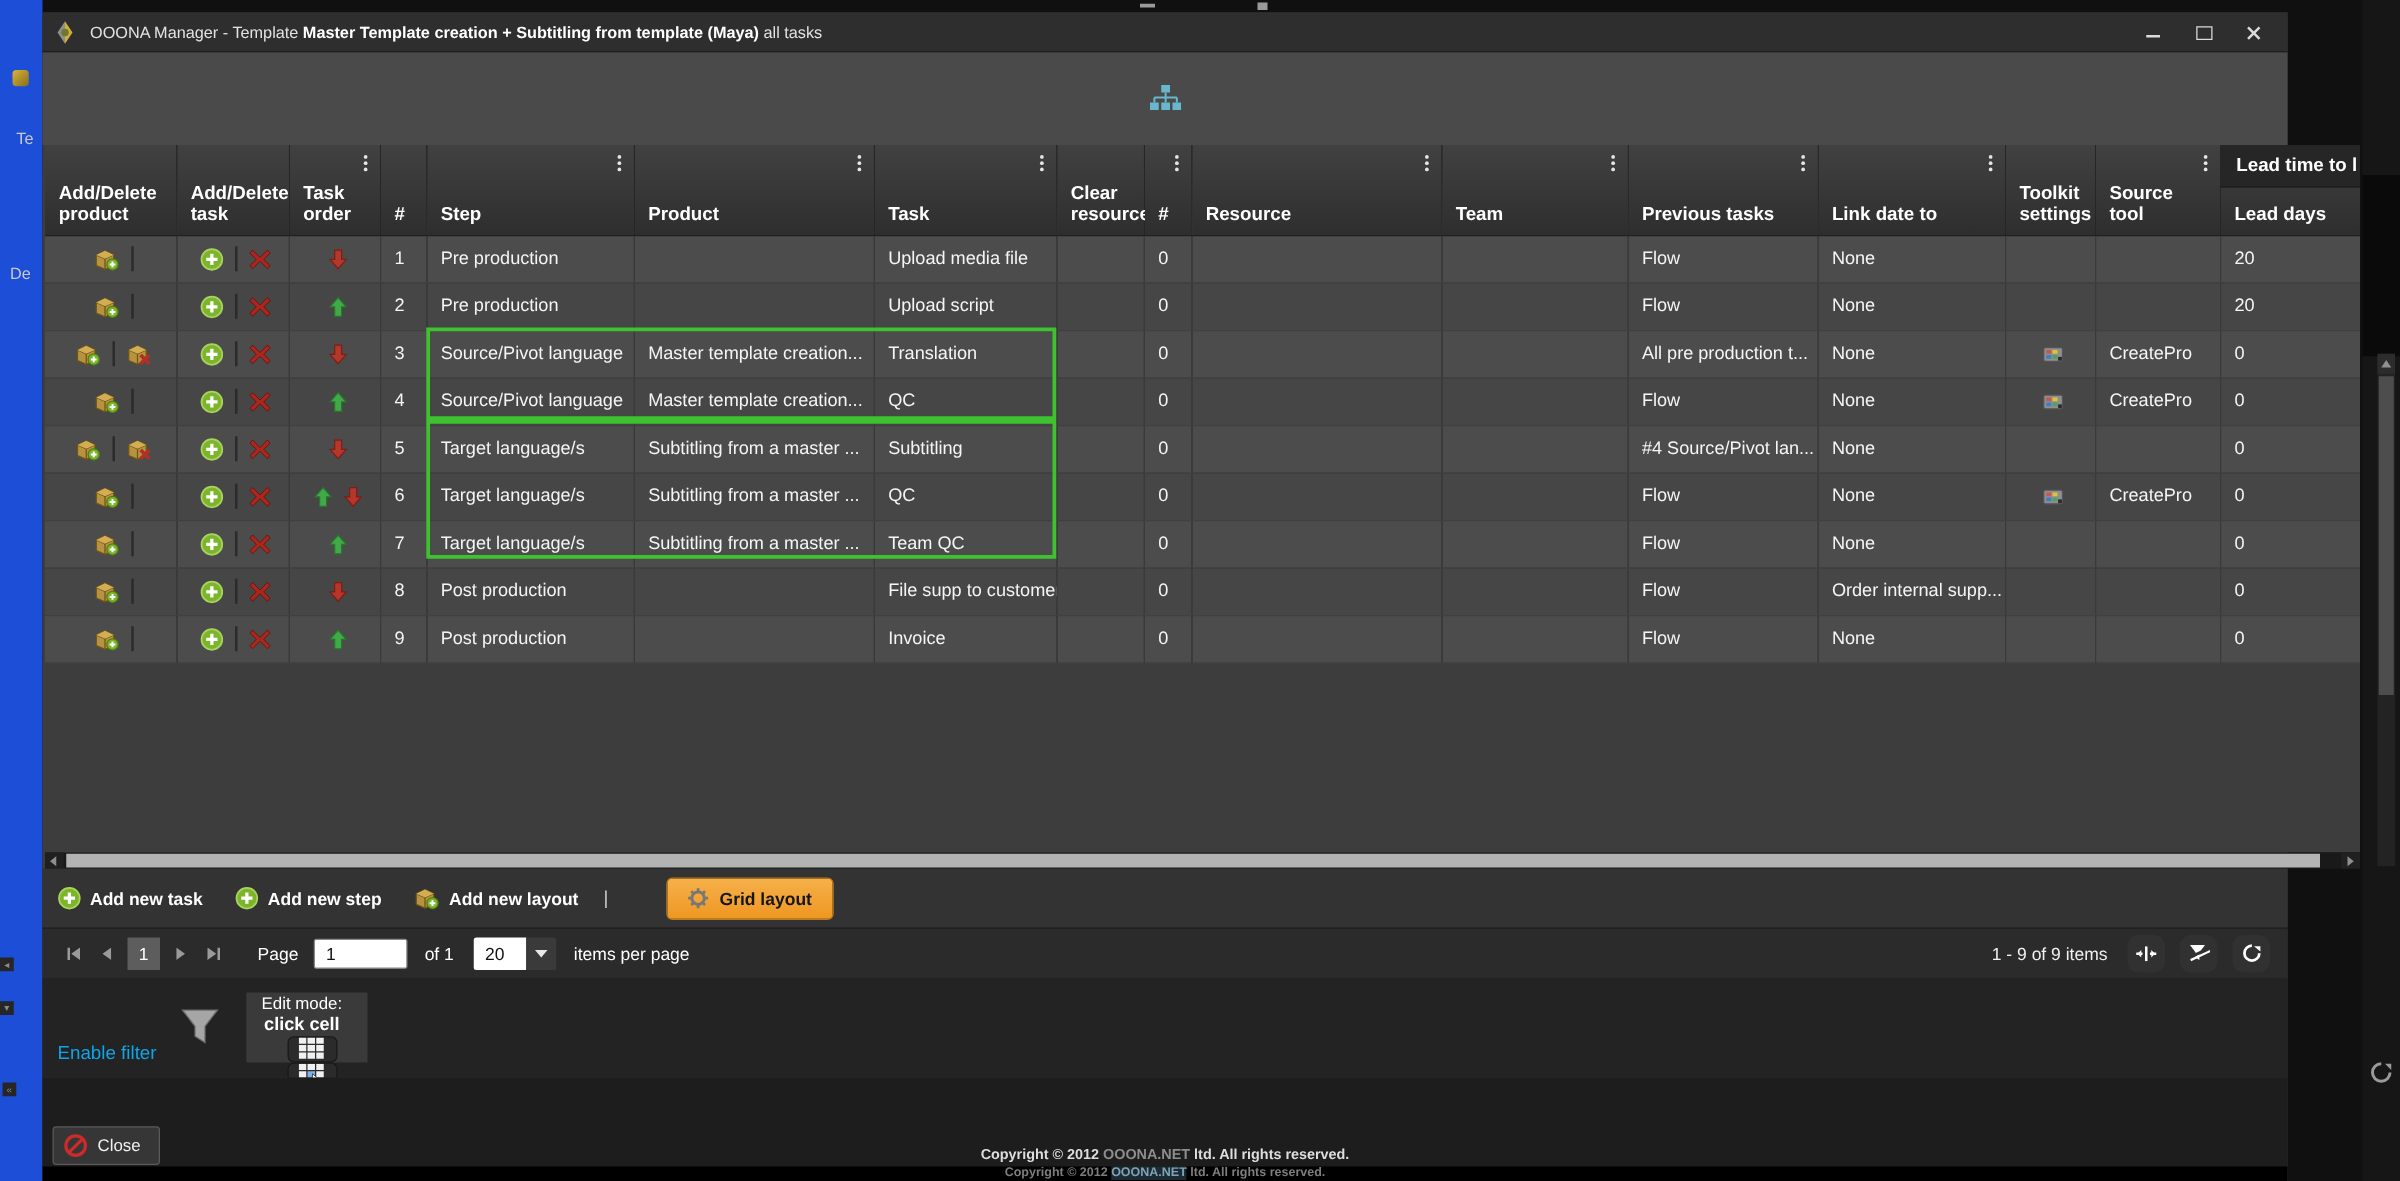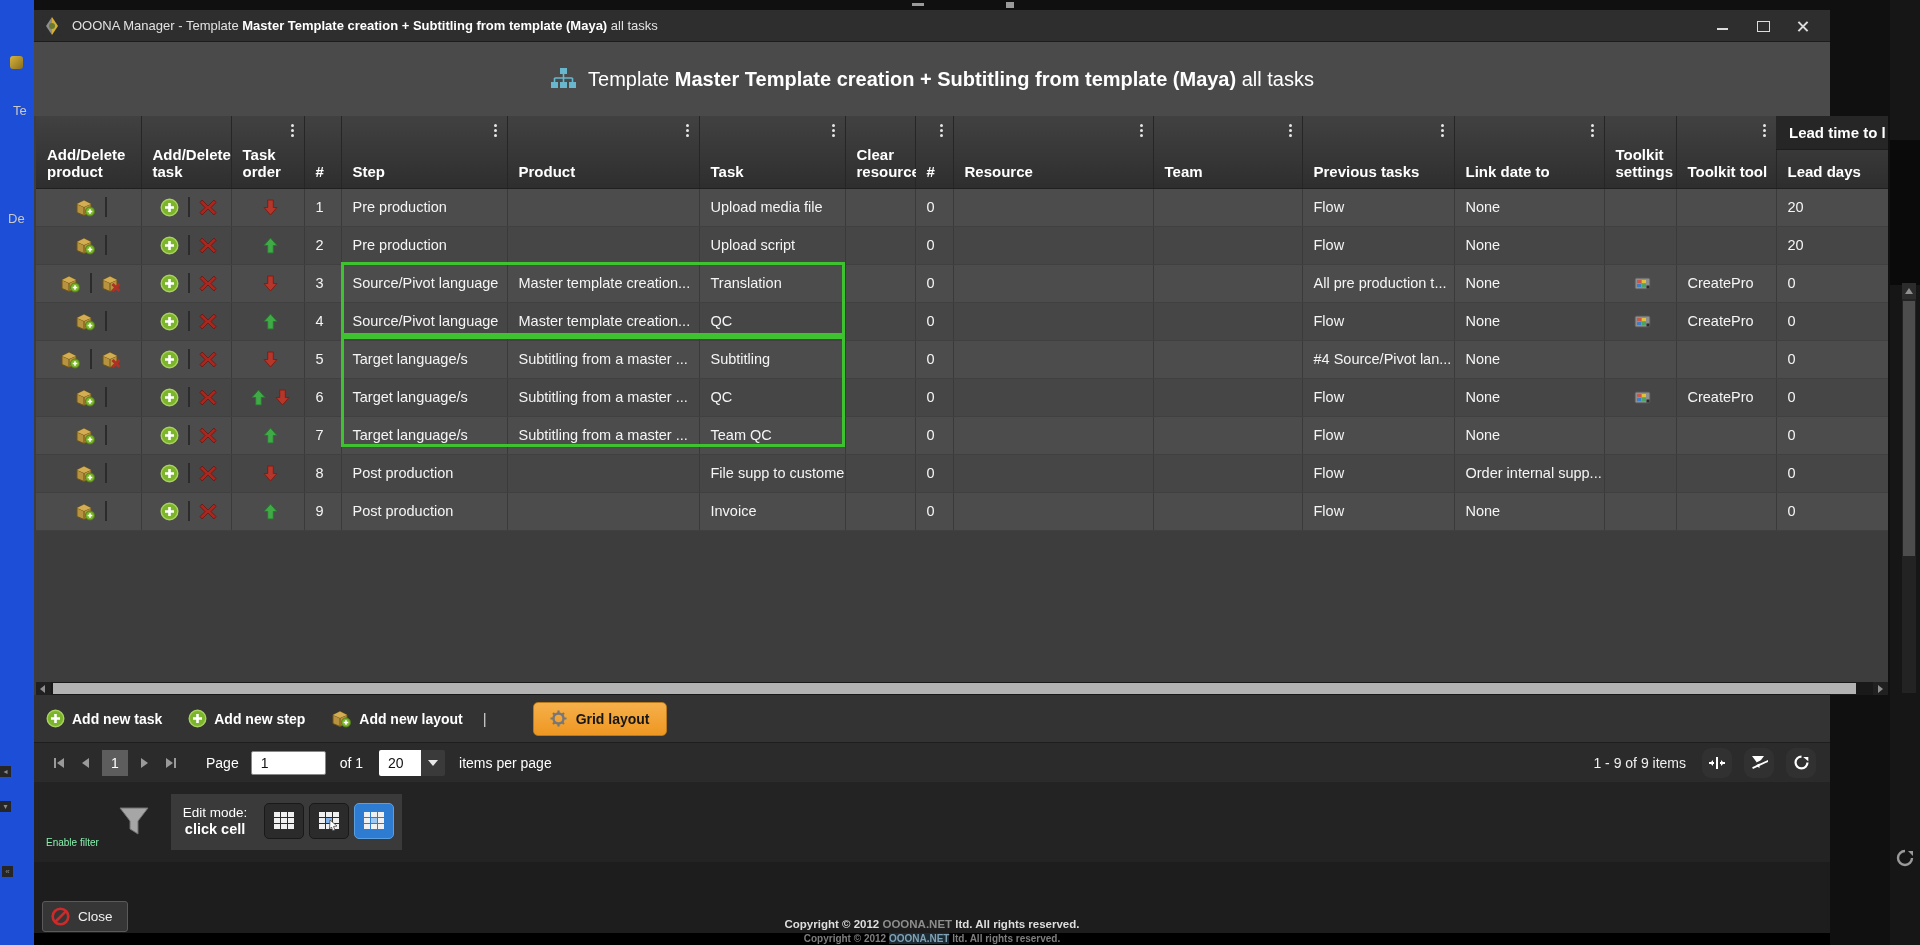--- a/index.html
+++ b/index.html
@@ -97,23 +97,23 @@
     display:flex; align-items:center; justify-content:center; }
   .pg-select .arrow:after { content:""; border:5px solid transparent; border-top:6px solid #e8e8e8; margin-top:5px; }
   .pg-right { margin-left:auto; display:flex; align-items:center; gap:12px; }
   .pg-count { font-size:14px; color:#f0f0f0; margin-right:4px; }
   .round-btn { width:30px; height:30px; border-radius:9px; background:#313131; display:flex;
     align-items:center; justify-content:center; cursor:pointer; }
 
   
   .filterband { position:absolute; left:0; top:772px; width:100%; height:80px; background:#232323;
     display:flex; align-items:center; padding-left:12px; }
-  .ef-label { color:#86efac; font-size:10px;margin-top:40px; }
+  .ef-label { color:#0ea5e9; font-size:15px;margin-top:40px; }
   .funnel { margin-left:18px; cursor:pointer; }
-  .editmode-panel { margin-left:20px; background:#3a3a3a; height:56px; display:flex; align-items:center; padding:0 8px 2px 12px; }
+  .editmode-panel { margin-left:20px; background:#3a3a3a; height:56px; display:flex; align-items:center; padding:0 8px 2px 12px;flex-direction:column; }
   .editmode-text { color:#fff; font-size:13.5px; line-height:17px; text-align:center; margin-right:12px; }
   .editmode-text b { font-size:14.5px; }
   .em-btn { width:40px; height:36px; border-radius:5px; background:#2b2b2b; border:1px solid #191919;
     display:flex; align-items:center; justify-content:center; margin-left:5px; cursor:pointer; }
   .em-btn.active { background:#2e7bd2; border-color:#5aa0e0; }
 
   
   .closearea { position:absolute; left:0; top:852px; width:100%; height:71px; background:#1d1d1d; }
   .btn-close { position:absolute; left:8px; top:39px; height:31px; display:flex; align-items:center; gap:8px;
     background:#363636; border:1px solid #5a5a5a; border-radius:3px; padding:0 14px 0 8px;
@@ -174,21 +174,20 @@
     </div>
 
     <div class="headerband">
       <svg width="26" height="24" viewBox="0 0 26 24">
         <rect x="10" y="1" width="7" height="6" fill="#69b7cc"></rect>
         <path d="M13.5 7 v4 M4.5 11 v4 M13.5 11 v4 M22.5 11 v4 M4.5 11 H22.5" stroke="#69b7cc" stroke-width="1.6" fill="none"></path>
         <rect x="1" y="15" width="7" height="6" fill="#69b7cc"></rect>
         <rect x="10" y="15" width="7" height="6" fill="#69b7cc"></rect>
         <rect x="19" y="15" width="7" height="6" fill="#69b7cc"></rect>
       </svg>
-      <span class="title"><span>Template </span><b>Master Template creation + Subtitling from template (Maya)</b><span> all tasks</span></span>
     </div>
 
     <div class="grid-wrap">
       <div class="group-header">Lead time to l</div>
       <table class="grid">
         <colgroup id="cols">
             <col style="width: 105px;">
             <col style="width: 90px;">
             <col style="width: 73px;">
             <col style="width: 37px;">
@@ -254,21 +253,21 @@
               <th><span class="kebab">
                   <i></i>
                   <i></i>
                   <i></i>
                 </span><span>Link date to</span></th>
               <th><span>Toolkit settings</span></th>
               <th><span class="kebab">
                   <i></i>
                   <i></i>
                   <i></i>
-                </span><span>Toolkit tool</span></th>
+                </span><span>Source tool</span></th>
               <th>
                 <span class="leaddays-label">
                   <span>Lead days</span>
                   <span class="kebab">
                     <i></i>
                     <i></i>
                     <i></i>
                   </span>
                 </span>
               </th>

